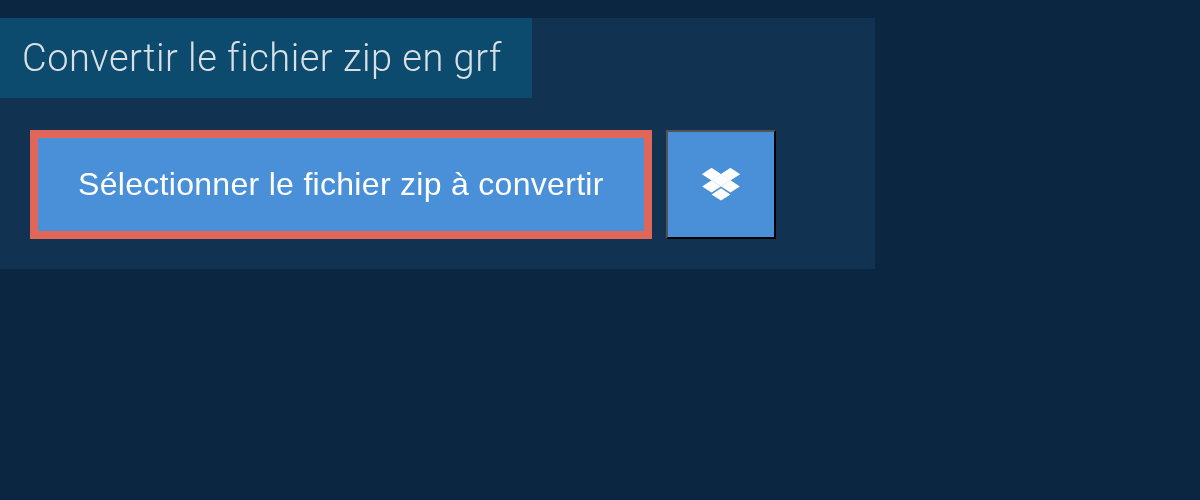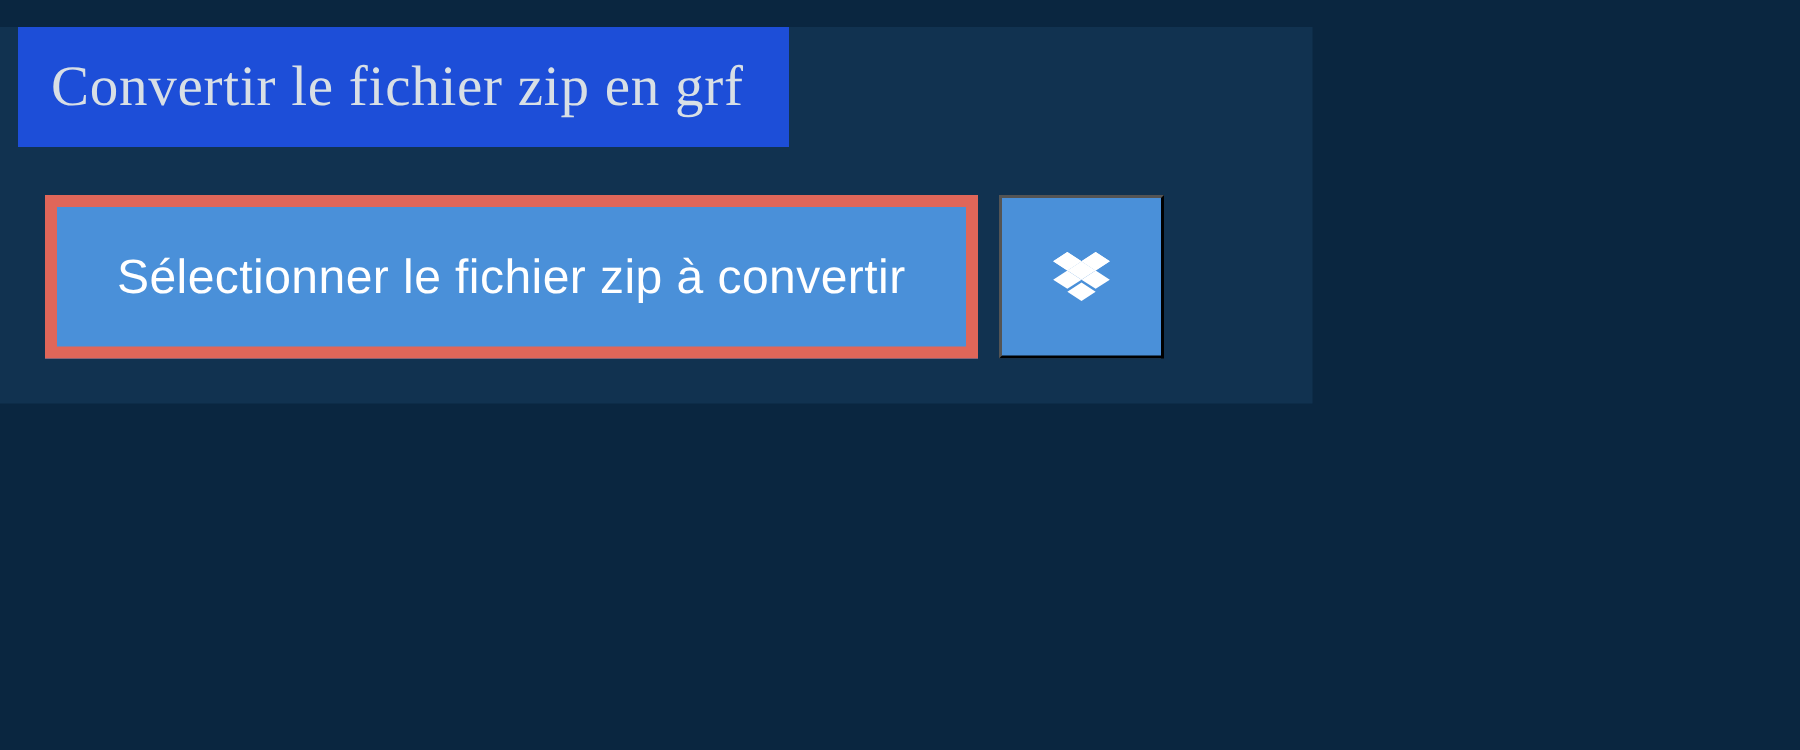--- a/index.html
+++ b/index.html
@@ -16,24 +16,23 @@
     }
     .panel {
       background-color: #113250;
       width: 875px;
       margin-top: 18px;
       margin-left: 0;
       padding-bottom: 30px;
     }
     .header-tab {
       display: inline-block;
-      background-color: #1d4ed8;
+      background-color: #0c4a6e;
       padding: 18px 30px 18px 22px;
-      margin-left: 12px;
-      font-family: Liberation Serif, serif;
+      margin-left: 0;
     }
     .header-title {
       color: #d8dfe5;
       font-size: 38px;
       font-weight: 300;
       letter-spacing: 0.5px;
     }
     .button-row {
       display: flex;
       margin-top: 32px;

